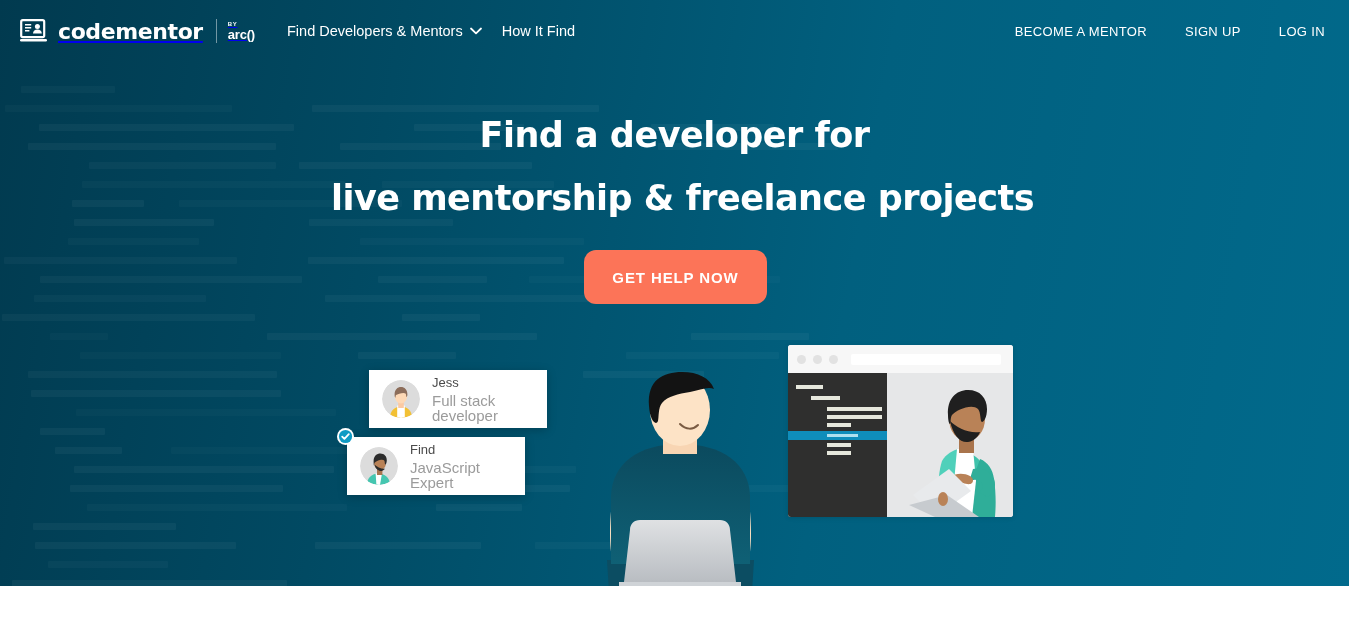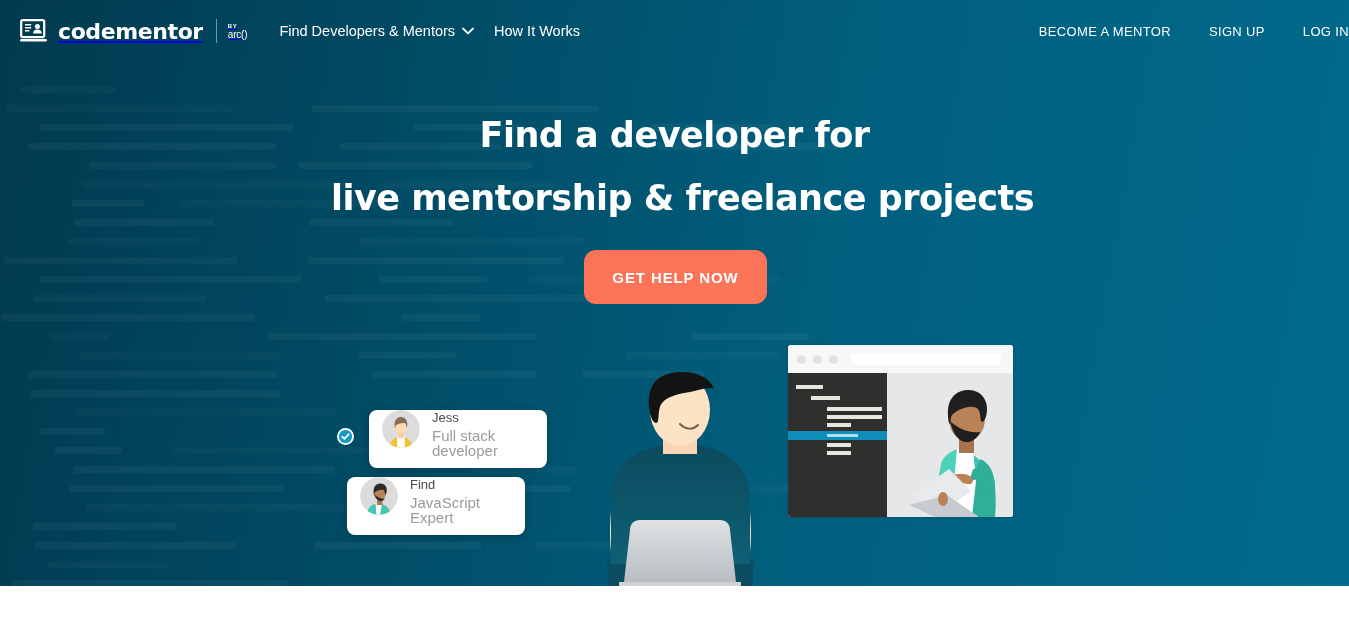--- a/index.html
+++ b/index.html
@@ -30,28 +30,28 @@
   }
   #logo-wrap { display:flex; align-items:center; margin-left:20px; }
   .logo-glyph { width:28px; height:24px; flex:none; }
   #logo-word {
     color:#fff; font-size:22px; font-weight:bold; letter-spacing:-0.4px;
     margin-left:10px; font-family:"DejaVu Sans", sans-serif;
   }
   #logo-div { width:1px; height:24px; background:rgba(255,255,255,0.45); margin:0 11px 0 13px; }
   #logo-arc-box { display:flex; flex-direction:column; line-height:1; }
   #logo-by { color:#fff; font-size:6px; letter-spacing:0.6px; font-weight:bold; margin-bottom:1px; }
-  #logo-arc { color:#fff; font-size:10px; font-weight:normal; letter-spacing:-0.2px; }
+  #logo-arc { color:#fff; font-size:13px; font-weight:bold; letter-spacing:-0.2px; }
 
   .navlink {
     color:#fff; font-size:14.5px; text-decoration:none; white-space:nowrap;
     display:flex; align-items:center; cursor:pointer;
   }
   #nav-left { display:flex; align-items:center; margin-left:32px; gap:20px; }
-  #nav-right { display:flex; align-items:center; margin-left:auto; gap:38px; }
+  #nav-right { display:flex; align-items:center; margin-left:auto; margin-right:24px; gap:38px; }
   .navlink.caps { font-size:13px; letter-spacing:0.35px; }
   .caret { margin-left:7px; display:inline-block; }
 
   
   #headline {
     position:absolute; left:0; top:104px; width:1349px;
     text-align:center; color:#fff; z-index:20;
     font-family:"DejaVu Sans", sans-serif;
     font-weight:bold; font-size:35px; line-height:63px; letter-spacing:-0.5px;
   }
@@ -60,23 +60,23 @@
   
   #cta {
     position:absolute; left:584px; top:250px; width:183px; height:54px;
     background:#fc7458; border:none; border-radius:12px; cursor:pointer;
     color:#fff; font-size:15px; font-weight:bold; letter-spacing:0.9px;
     font-family:"Liberation Sans", sans-serif; z-index:20;
   }
 
   
   .card {
-    position:absolute; background:#fff; border-radius:8px;
+    position:absolute; background:#fff; border-radius:0;
     box-shadow:0 2px 9px rgba(0,0,0,0.22);
-    display:flex; z-index:25; cursor:pointer;margin-top:40px;
+    display:flex; align-items:center; z-index:25; cursor:pointer;
   }
   #card-jess { left:369px; top:370px; width:178px; height:58px; padding-left:13px; }
   #card-kevin{ left:347px; top:437px; width:178px; height:58px; padding-left:13px; z-index:27; }
   #card-neil { left:369px; top:505px; width:178px; height:58px; padding-left:13px; }
   .card .meta { margin-left:12px; }
   .card .nm { font-size:13px; color:#4a4a4a; line-height:15px; }
   .card .rl { font-size:15px; color:#9b9b9b; line-height:15px; margin-top:3px; }
   .av { width:38px; height:38px; border-radius:50%; flex:none; }
   #verify-badge {
     position:absolute; left:337px; top:428px; width:17px; height:17px; z-index:30;
@@ -185,21 +185,21 @@
     </a>
 
     <div id="nav-left">
       <a class="navlink" href="#">
         <span>Find Developers &amp; Mentors</span>
         <svg class="caret" width="12" height="8" viewBox="0 0 12 8">
           <path d="M1 1.5 L6 6.3 L11 1.5" fill="none" stroke="#fff" stroke-width="1.8" stroke-linecap="round" stroke-linejoin="round"></path>
         </svg>
       </a>
       <a class="navlink" href="#">
-        <span>How It Works</span>
+        <span>How It Find</span>
       </a>
     </div>
 
     <div id="nav-right">
       <a class="navlink caps" href="#">BECOME A MENTOR</a>
       <a class="navlink caps" href="#">SIGN UP</a>
       <a class="navlink caps" href="#">LOG IN</a>
     </div>
   </nav>
 

